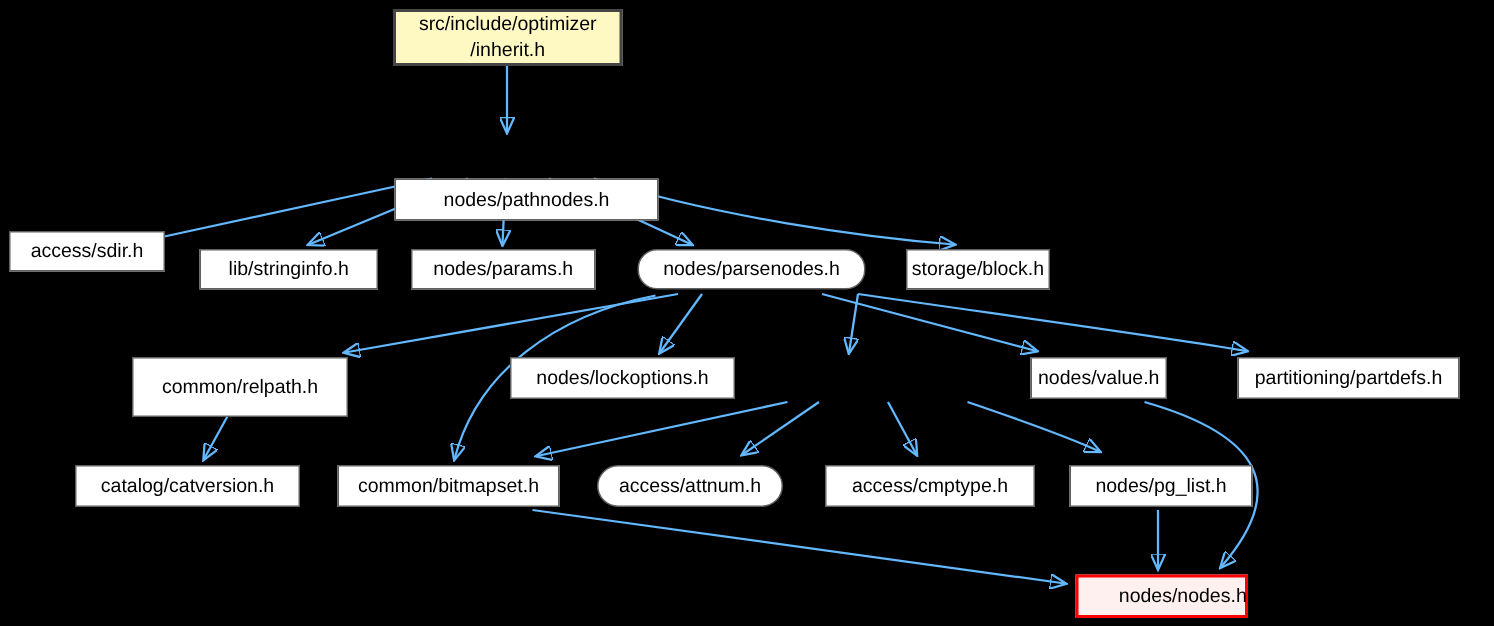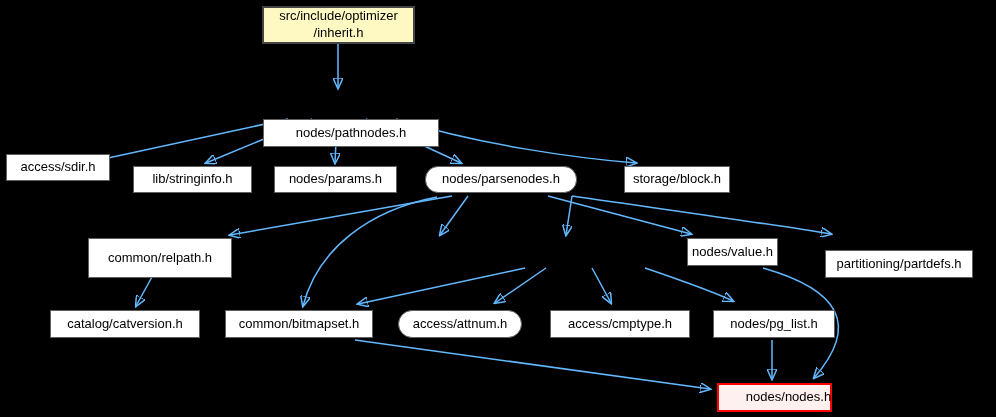--- a/index.html
+++ b/index.html
@@ -85,29 +85,30 @@
   <div class="node" style="left:263px; top:91px; width:176px; height:28px;margin-top:28px;">nodes/pathnodes.h</div>
 
   <div class="node" style="left:6px; top:154px; width:104px; height:27px;">access/sdir.h</div>
 
   <div class="node" style="left:274px; top:166px; width:123px; height:27px;">nodes/params.h</div>
 
   <div class="node" style="left:133px; top:166px; width:119px; height:27px;">lib/stringinfo.h</div>
 
   <div class="node" style="left:425px; top:166px; width:152px; height:27px;border-radius:13px;">nodes/parsenodes.h</div>
 
-  <div class="node" style="left:624px; top:166px; width:106px; height:27px;">storage/block.h</div>
+  <div class="node" style="left:604px; top:166px; width:96px; height:27px;">storage/block.h</div>
 
   <div class="node" style="left:88px; top:238px; width:144px; height:40px;">common/relpath.h</div>
 
+  <div class="node" style="left:340px; top:238px; width:150px; height:28px;">nodes/lockoptions.h</div>
 
 
   <div class="node" style="left:687px; top:238px; width:91px; height:28px;">nodes/value.h</div>
 
-  <div class="node" style="left:825px; top:238px; width:148px; height:28px;margin-top:12px;">partitioning/partdefs.h</div>
+  <div class="node" style="left:825px; top:238px; width:148px; height:28px;">partitioning/partdefs.h</div>
 
   <div class="node" style="left:50px; top:310px; width:150px; height:28px;">catalog/catversion.h</div>
 
   <div class="node" style="left:225px; top:310px; width:148px; height:28px;">common/bitmapset.h</div>
 
   <div class="node" style="left:398px; top:310px; width:124px; height:28px;border-radius:14px;">access/attnum.h</div>
 
   <div class="node" style="left:713px; top:310px; width:122px; height:28px;">nodes/pg_list.h</div>
 
   <div class="node" style="left:550px; top:310px; width:140px; height:28px;">access/cmptype.h</div>

